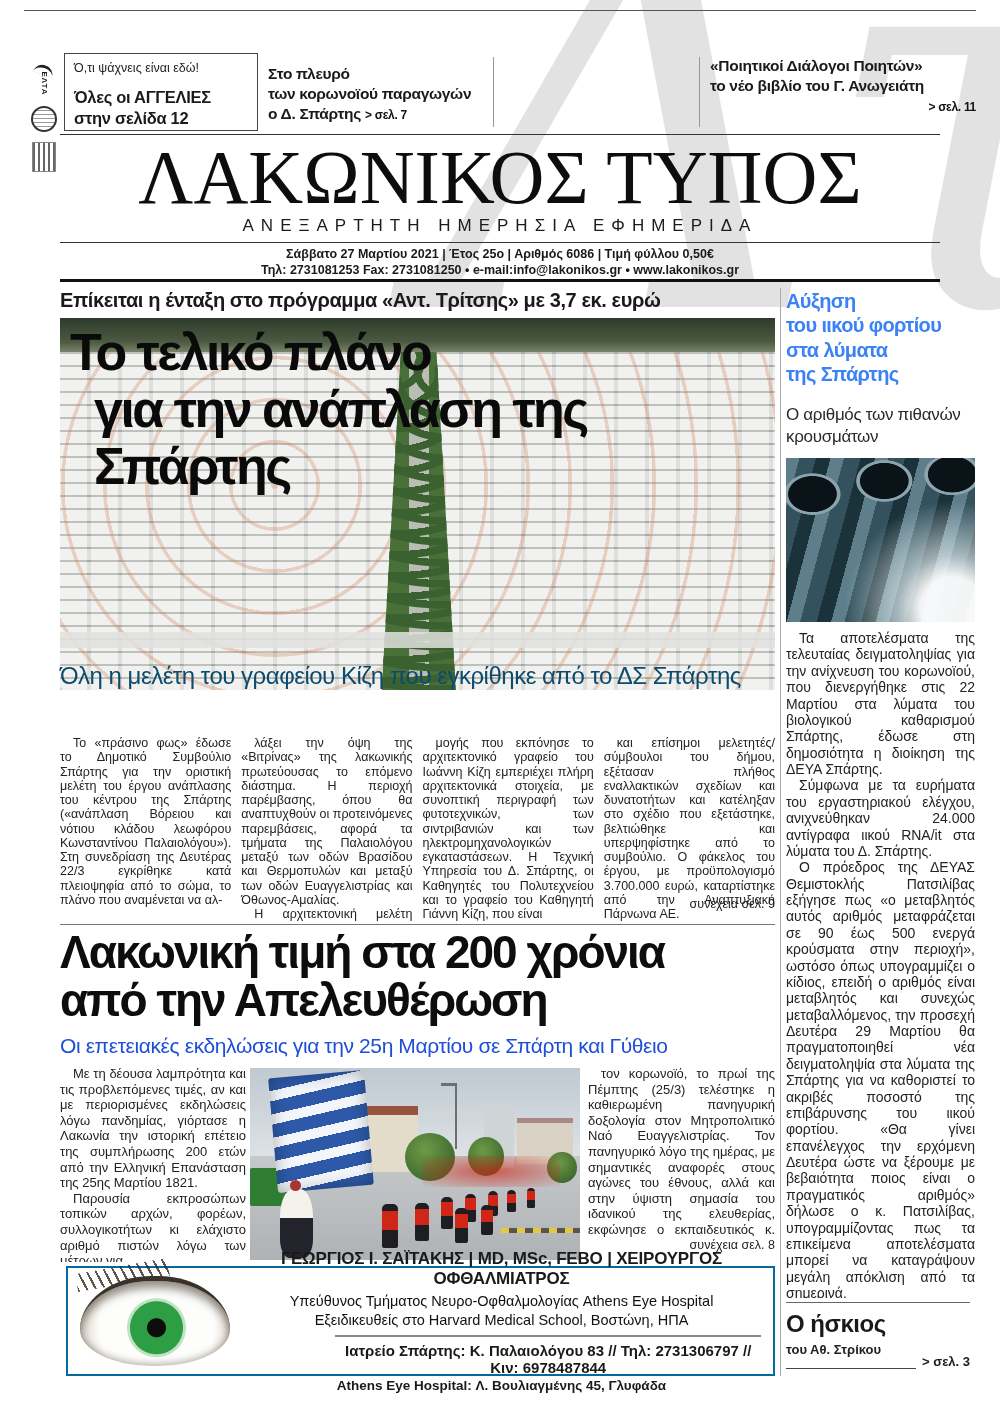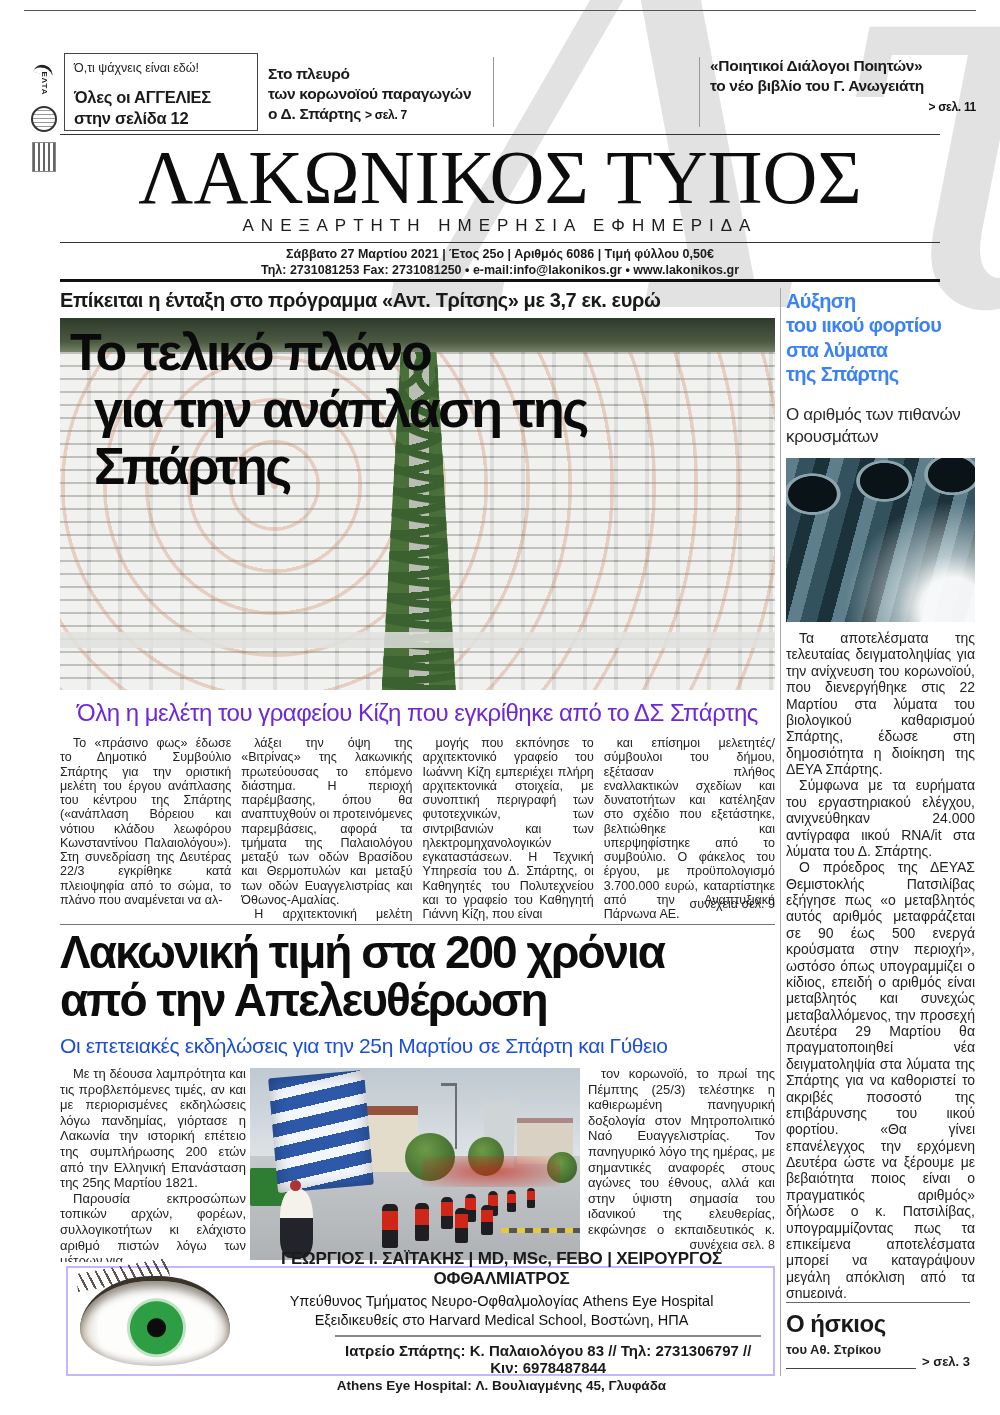--- a/index.html
+++ b/index.html
@@ -63,21 +63,21 @@
      clip-path:polygon(26% 0, 74% 0, 100% 100%, 0 100%);
      background-image:
        repeating-radial-gradient(circle at 14px 10px, #3c6130 0 7px, rgba(0,0,0,0) 8px 21px),
        repeating-radial-gradient(circle at 60px 18px, #3c6130 0 7px, rgba(0,0,0,0) 8px 21px),
        linear-gradient(90deg, #4a7039 0 27px, #b9bdb4 27px 47px, #4a7039 47px 74px); }
   .aerial .cross-road { position:absolute; left:0; bottom:42px; width:100%; height:16px; background:rgba(225,226,222,0.85); }
   .photo-headline { position:absolute; left:10px; top:6px; color:#0a0a0a; font-weight:bold;
      font-size:52px; line-height:1.1; letter-spacing:-2.5px; }
   .photo-headline .hl2 { display:block; margin-left:24px; }
 
-  .lead-subhead { top:699px; left:60px; width:715px; font-size:24px; font-weight:400; color:#6d28d9; letter-spacing:-0.5px;text-align:center; }
+  .lead-subhead { top:662px; left:60px; width:715px; font-size:24px; font-weight:400; color:#0c4a6e; letter-spacing:-0.5px; }
   .cols { top:736px; left:60px; width:715px; height:186px; display:flex; gap:10px; overflow:hidden; }
   .col { flex:1; font-size:12.5px; line-height:1.14; text-align:justify; color:#222; }
   .col p { text-indent:13px; white-space:normal; }
   .cont-9 { top:897px; left:613px; width:162px; text-align:right; font-size:12.5px; color:#222; }
   .rule-d { top:924px; left:60px; width:715px; height:1px; background:#777; }
 
   
   .h2-headline { top:929px; left:60px; width:715px; font-size:46px; font-weight:bold; line-height:1.04;
      letter-spacing:-2px; white-space:pre-line; color:#0d0d0d; }
   .h2-subhead { top:1034px; left:60px; width:715px; font-size:21px; font-weight:400; letter-spacing:-0.4px; color:#1d4ed8; }
@@ -106,21 +106,21 @@
   .parade .bearer { position:absolute; left:9%; bottom:1%; width:10%; height:36%;
      background:linear-gradient(#f5f2ec 0 42%, #23232b 42% 100%); border-radius:40% 40% 28% 28%; }
   .parade .bearer::before { content:""; position:absolute; top:-9px; left:32%; width:11px; height:11px; border-radius:50%; background:#a33; }
   .parade .band-glow { position:absolute; left:52%; top:46%; width:42%; height:16%;
      background:radial-gradient(rgba(205,35,20,0.65), rgba(205,35,20,0)); }
   .parade .fig { position:absolute; border-radius:5px 5px 2px 2px;
      background:linear-gradient(#1d1d22 0 16%, #cf2618 16% 58%, #1d1d22 58% 100%); }
   .parade .road-edge { position:absolute; right:0; bottom:14%; width:24%; height:5px; background:repeating-linear-gradient(90deg,#e8c93d 0 8px,#555 8px 16px); }
 
   
-  .adbox { top:1266px; left:66px; width:709px; height:110px; border:2px solid #c4b5fd; display:flex; align-items:center; padding:6px 12px; gap:12px; }
+  .adbox { top:1266px; left:66px; width:709px; height:110px; border:2px solid #0369a1; display:flex; align-items:center; padding:6px 12px; gap:12px; }
   .eye { width:150px; height:90px; position:relative; flex:0 0 auto; }
   .eye .eye-shape { position:absolute; inset:0; border-radius:50% 50% 50% 50% / 62% 62% 42% 42%;
      background:radial-gradient(circle at 51% 55%, #0c0c0c 0 9px, #2e9e44 10px 26px, #bfe3c4 27px 29px, #fdfdfc 30px 64%, #e7e2da 78%);
      border-top:5px solid #3a332c; box-shadow:inset 0 7px 9px rgba(70,58,44,0.55), inset 0 -3px 6px rgba(130,120,108,0.45); }
   .eye .lashes { position:absolute; top:-10px; left:-4px; width:62%; height:18px; transform:rotate(-10deg);
      background:repeating-linear-gradient(72deg,#352a20 0 2px, transparent 2px 8px); opacity:0.8; }
   .ad-text { flex:1; text-align:center; }
   .ad-title { font-size:17px; font-weight:bold; letter-spacing:-0.2px; margin-bottom:3px; }
   .ad-l2, .ad-l3 { font-size:14.5px; line-height:1.3; color:#111; }
   .ad-contact { border-top:2px solid #888; margin:5px 0 2px 18%; padding-top:5px; font-size:15px; font-weight:bold; }

